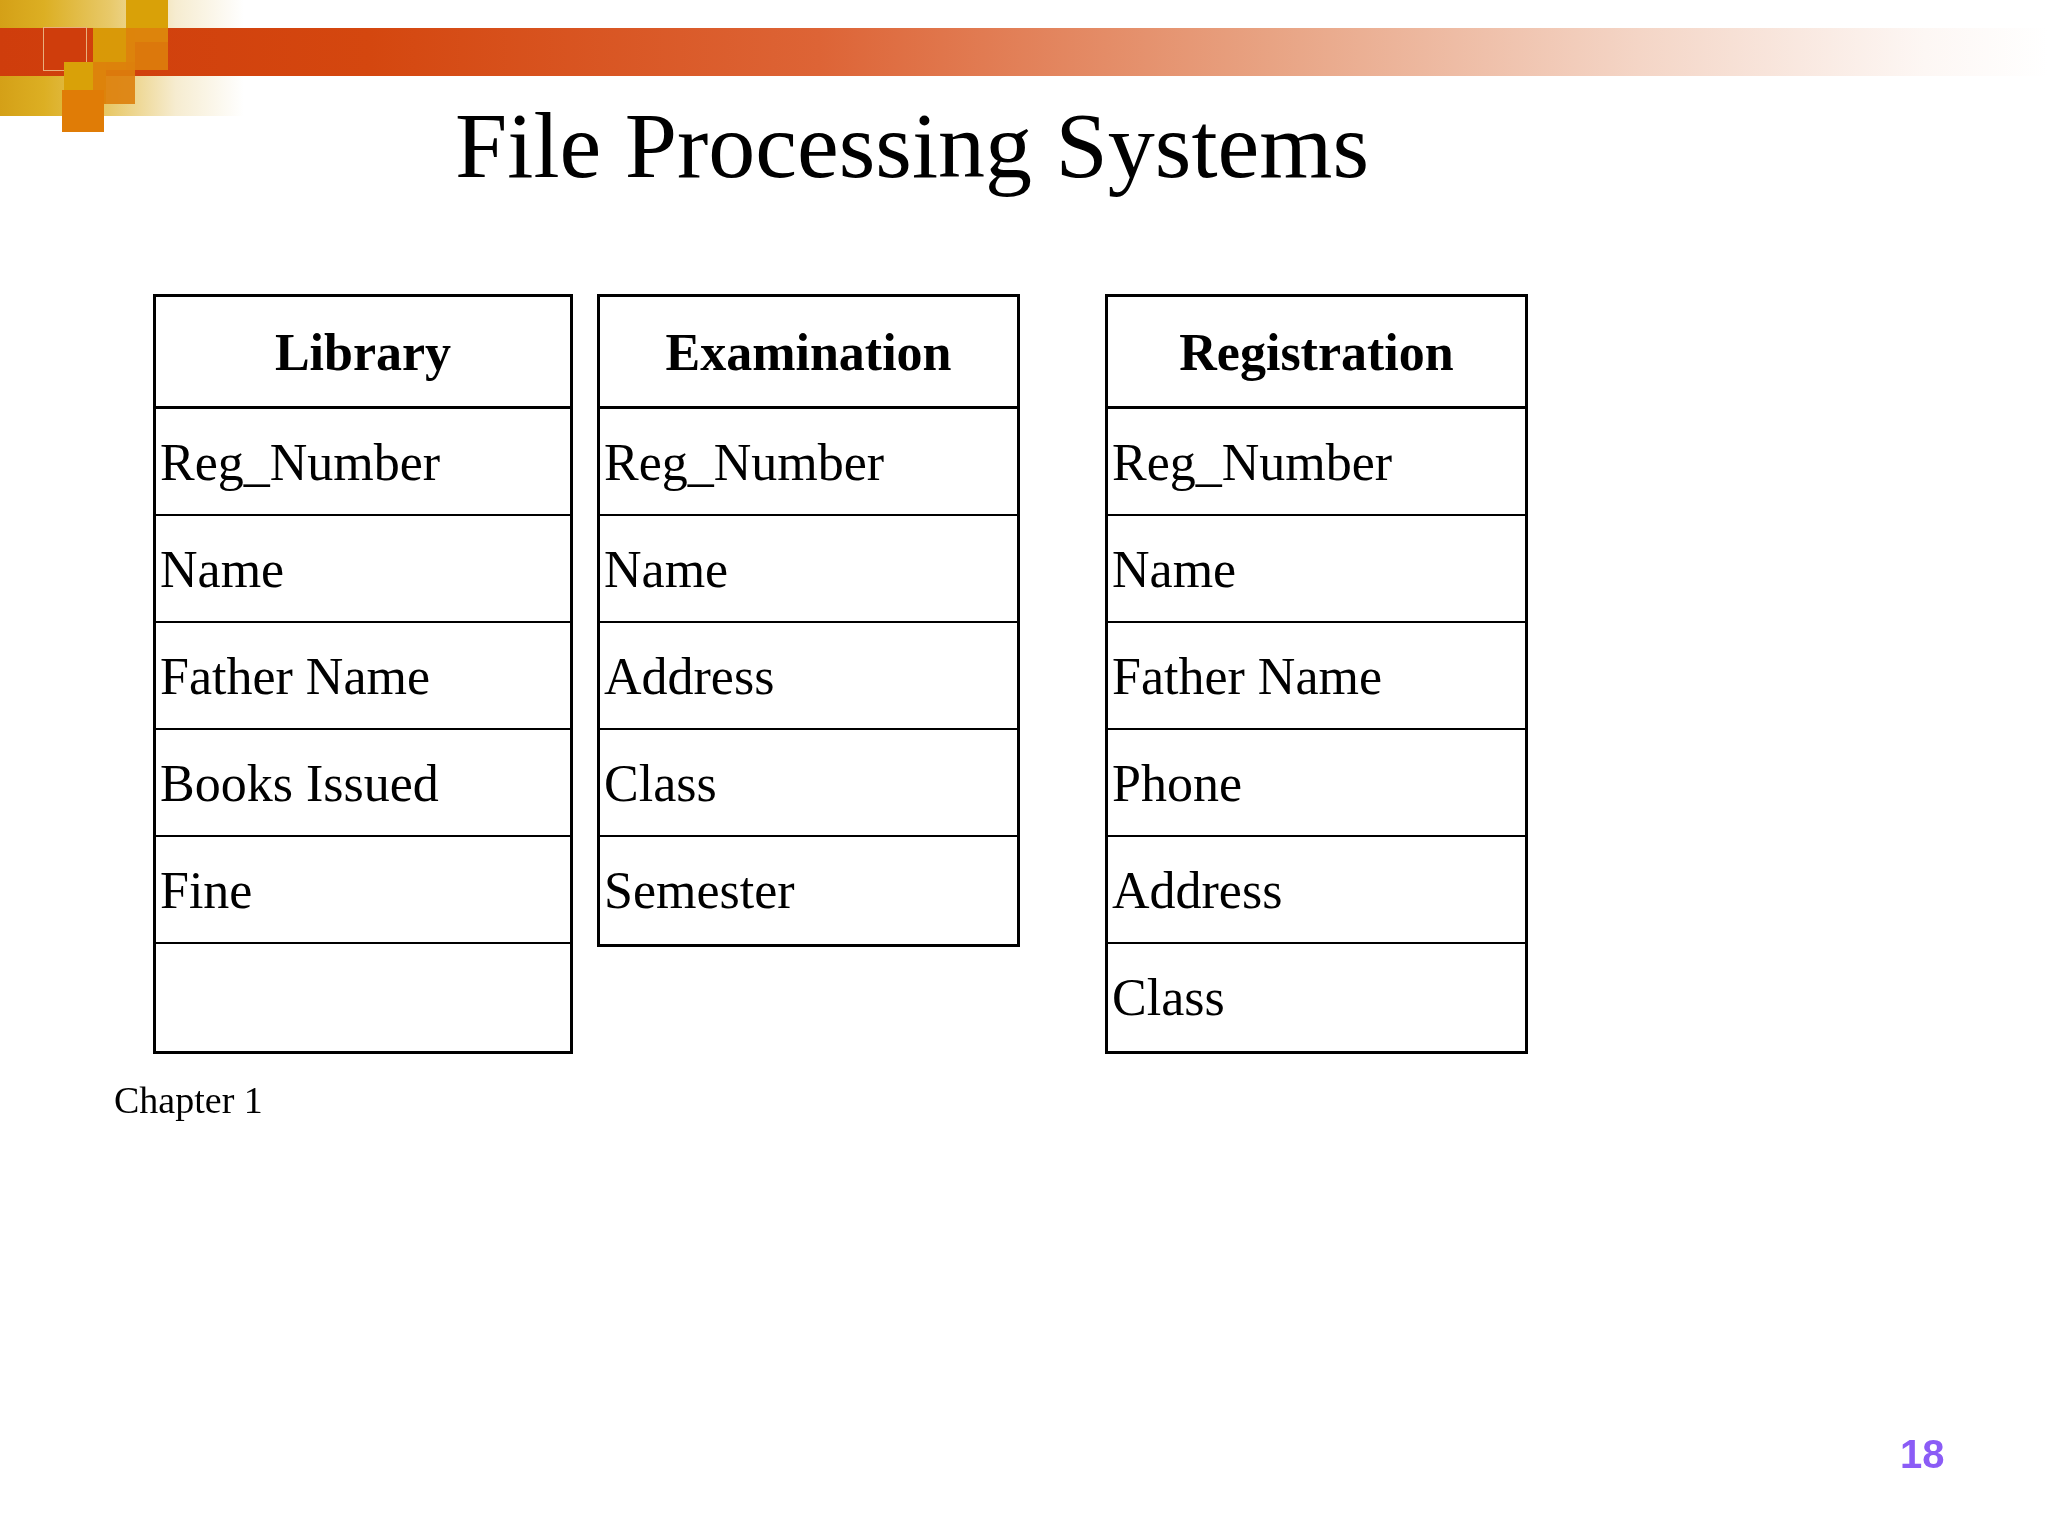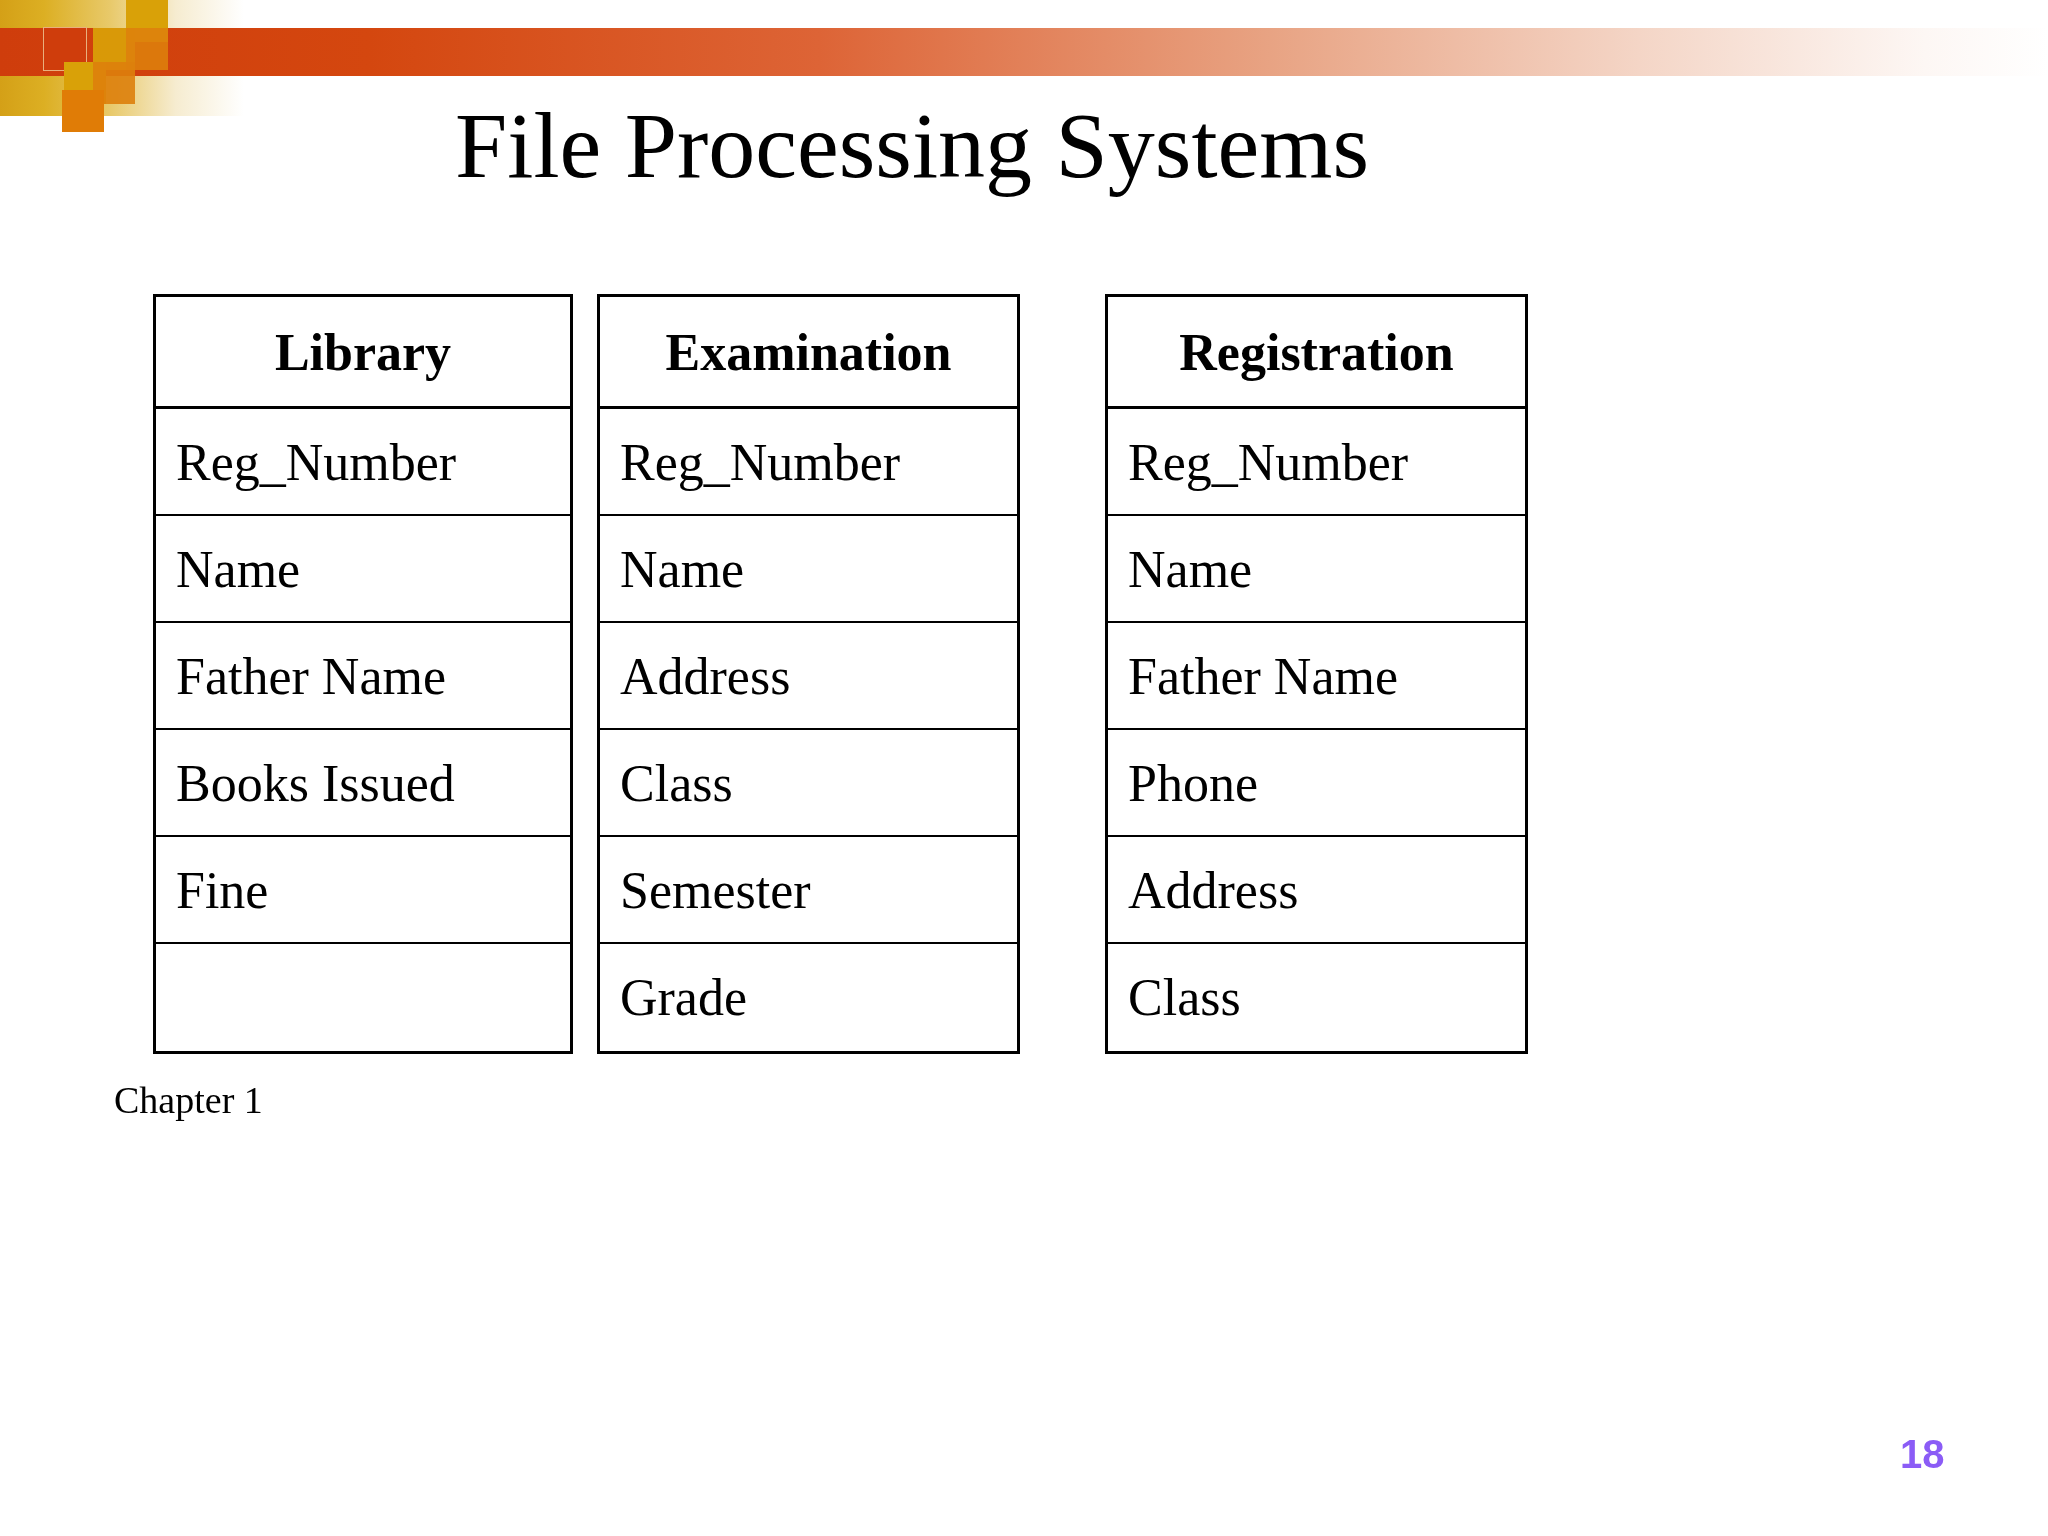--- a/index.html
+++ b/index.html
@@ -123,21 +123,21 @@
     white-space: nowrap;
   }
   .ent-row {
     height: 107px;
     line-height: 107px;
     text-align: left;
     font-size: 52px;
     color: #000000;
     border-bottom: 2px solid #000000;
     box-sizing: border-box;
-    padding-left: 20px;
+    padding-left: 4px;
     white-space: nowrap;
   }
   .ent-row:last-child {
     border-bottom: none;
   }
   .ent-row.is-empty { color: transparent; }
 
   
   .footer-chapter {
     position: absolute;
@@ -187,21 +187,20 @@
     <div class="ent-row is-empty"></div>
   </div>
 
   <div class="ent-table t-examination">
     <div class="ent-head">Examination</div>
     <div class="ent-row">Reg_Number</div>
     <div class="ent-row">Name</div>
     <div class="ent-row">Address</div>
     <div class="ent-row">Class</div>
     <div class="ent-row">Semester</div>
-    <div class="ent-row">Grade</div>
   </div>
 
   <div class="ent-table t-registration">
     <div class="ent-head">Registration</div>
     <div class="ent-row">Reg_Number</div>
     <div class="ent-row">Name</div>
     <div class="ent-row">Father Name</div>
     <div class="ent-row">Phone</div>
     <div class="ent-row">Address</div>
     <div class="ent-row">Class</div>

